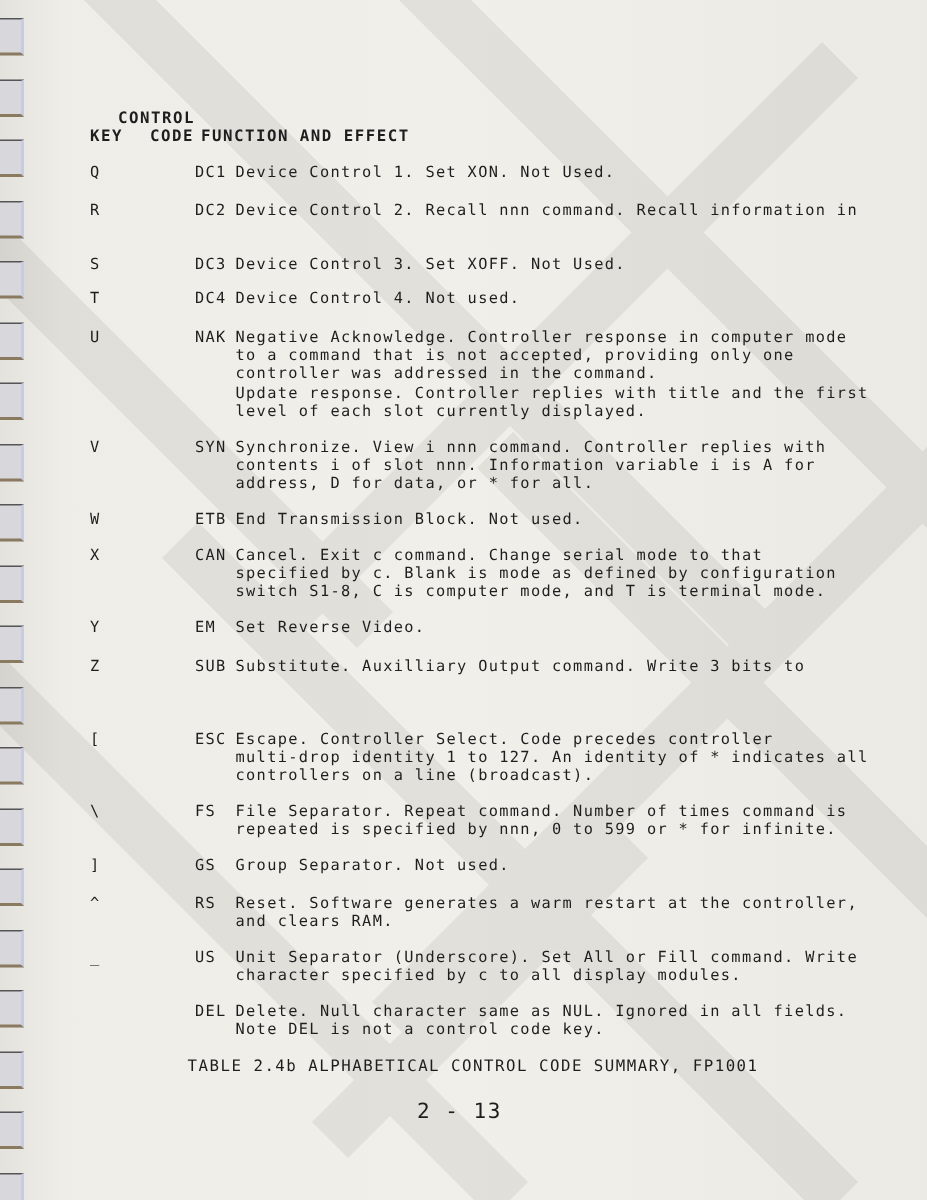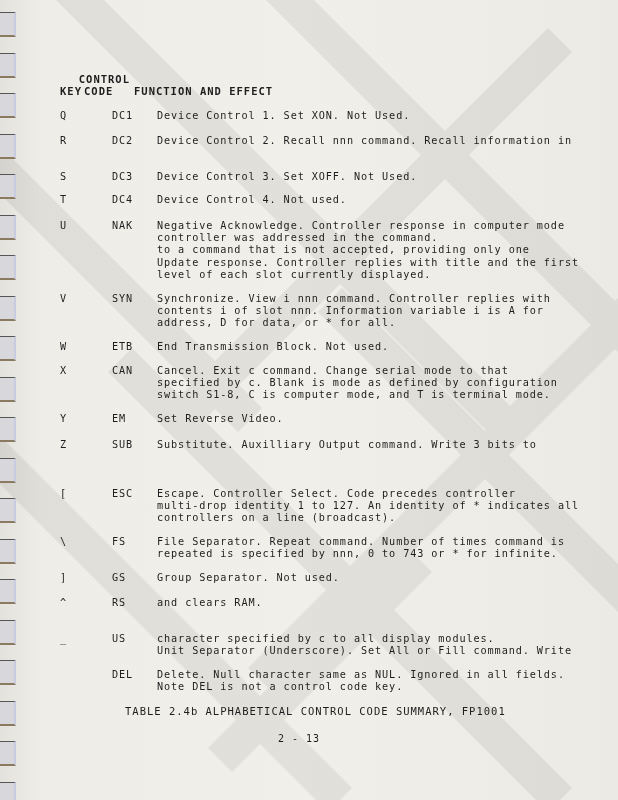--- a/index.html
+++ b/index.html
@@ -7,29 +7,29 @@
     font-family:"DejaVu Sans Mono","Liberation Mono",monospace;color:#1e1e1e;}
   .page{position:absolute;left:0;top:0;width:618px;height:800px;
     background:linear-gradient(90deg,#e4e2dc 0px,#efede8 40px,#f1efea 300px,#eceae4 618px);}
   .watermark{position:absolute;left:0;top:0;width:618px;height:800px;pointer-events:none;opacity:0.06;}
   .binding{position:absolute;left:0;top:0;width:22px;height:800px;}
   .ring{position:absolute;left:0;width:14px;height:22px;background:#d8d8dc;
     border-top:1px solid #555;border-bottom:2px solid #8a7a60;border-right:2px solid #c9cce0;}
   .header{position:absolute;left:60px;top:73px;font-weight:bold;font-size:10.5px;letter-spacing:1px;line-height:12px;}
   .hdr-key{position:absolute;left:0;top:12px;}
   .hdr-code{position:absolute;left:10px;top:0;width:60px;text-align:right;}
-  .hdr-code2{position:absolute;left:24px;top:12px;text-align:center;}
+  .hdr-code2{position:absolute;left:40px;top:12px;text-align:center;}
   .hdr-func{position:absolute;left:74px;top:12px;white-space:nowrap;}
   .row{position:absolute;left:0;width:618px;font-size:10.2px;line-height:12.2px;letter-spacing:0.9px;}
   .key{position:absolute;left:60px;}
-  .code{position:absolute;left:84px;padding-left:28px;}
+  .code{position:absolute;left:102px;padding-left:28px;}
   .desc{position:absolute;left:134px;width:472px;text-align:justify;}
   .desc div{white-space:nowrap;margin-left:23px;}
   .caption{position:absolute;left:125px;top:705px;font-weight:normal;font-size:10.5px;letter-spacing:1px;}
-  .pagenum{position:absolute;left:278px;top:733px;font-size:10px;letter-spacing:1px;}
+  .pagenum{position:absolute;left:278px;top:733px;font-size:14px;letter-spacing:1px;}
 </style>
 </head>
 <body>
 
 <div class="page">
   <svg class="watermark" width="618" height="800" viewBox="0 0 618 800">
     <g stroke="#000" stroke-width="34" fill="none">
       <path d="M-50 120 L250 420"></path>
         <path d="M60 -20 L520 440"></path>
         <path d="M250 -40 L660 370"></path>
@@ -99,22 +99,22 @@
         <span class="code">DC4</span>
         <div class="desc">
           <div>Device Control 4.  Not used.</div>
         </div>
       </div>
       <div class="row" style="top: 220px;">
         <span class="key">U</span>
         <span class="code">NAK</span>
         <div class="desc">
           <div>Negative Acknowledge.  Controller response in computer mode</div>
+          <div>to a command that is not accepted, providing only one</div>
           <div>controller was addressed in the command.</div>
-          <div>to a command that is not accepted, providing only one</div>
           <div>Update response.  Controller replies with title and the first</div>
           <div>level of each slot currently displayed.</div>
         </div>
       </div>
       <div class="row" style="top: 293px;">
         <span class="key">V</span>
         <span class="code">SYN</span>
         <div class="desc">
           <div>Synchronize.  View i nnn command.  Controller replies with</div>
           <div>contents i of slot nnn.  Information variable i is A for</div>
@@ -158,43 +158,44 @@
           <div>Escape.   Controller Select.   Code precedes controller</div>
           <div>multi-drop identity 1 to 127.  An identity of * indicates all</div>
           <div>controllers on a line (broadcast).</div>
         </div>
       </div>
       <div class="row" style="top: 536px;">
         <span class="key">\</span>
         <span class="code">FS</span>
         <div class="desc">
           <div>File Separator.  Repeat command.  Number of times command is</div>
-          <div>repeated is specified by nnn, 0 to 743 or * for infinite.</div>
+          <div>repeated is specified by nnn, 0 to 599 or * for infinite.</div>
         </div>
       </div>
       <div class="row" style="top: 572px;">
         <span class="key">]</span>
         <span class="code">GS</span>
         <div class="desc">
           <div>Group Separator.  Not used.</div>
         </div>
       </div>
       <div class="row" style="top: 597px;">
         <span class="key">^</span>
         <span class="code">RS</span>
         <div class="desc">
+          <div>Reset.  Software generates a warm restart at the controller,</div>
           <div>and clears RAM.</div>
         </div>
       </div>
       <div class="row" style="top: 633px;">
         <span class="key">_</span>
         <span class="code">US</span>
         <div class="desc">
+          <div>Unit Separator (Underscore).  Set All or Fill command.  Write</div>
           <div>character specified by c to all display modules.</div>
-          <div>Unit Separator (Underscore).  Set All or Fill command.  Write</div>
         </div>
       </div>
       <div class="row" style="top: 669px;">
         <span class="key"></span>
         <span class="code">DEL</span>
         <div class="desc">
           <div>Delete.  Null character same as NUL.  Ignored in all fields.</div>
           <div>Note DEL is not a control code key.</div>
         </div>
       </div>

